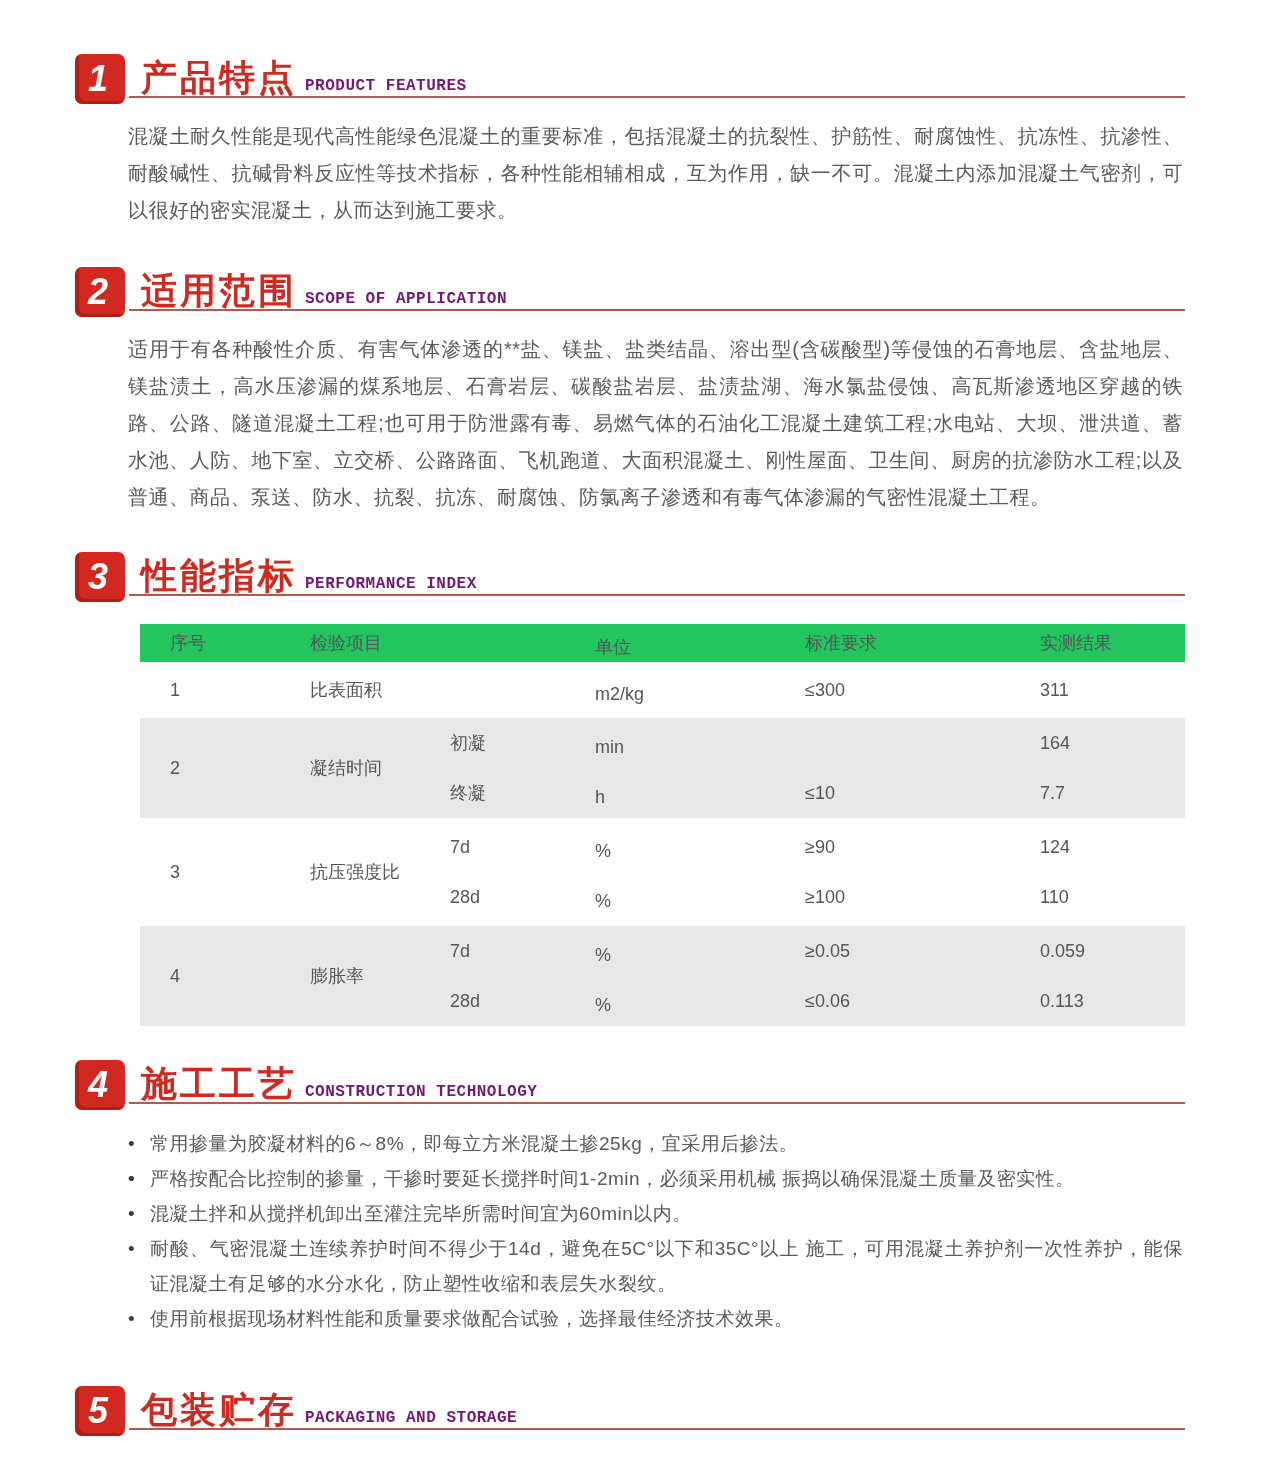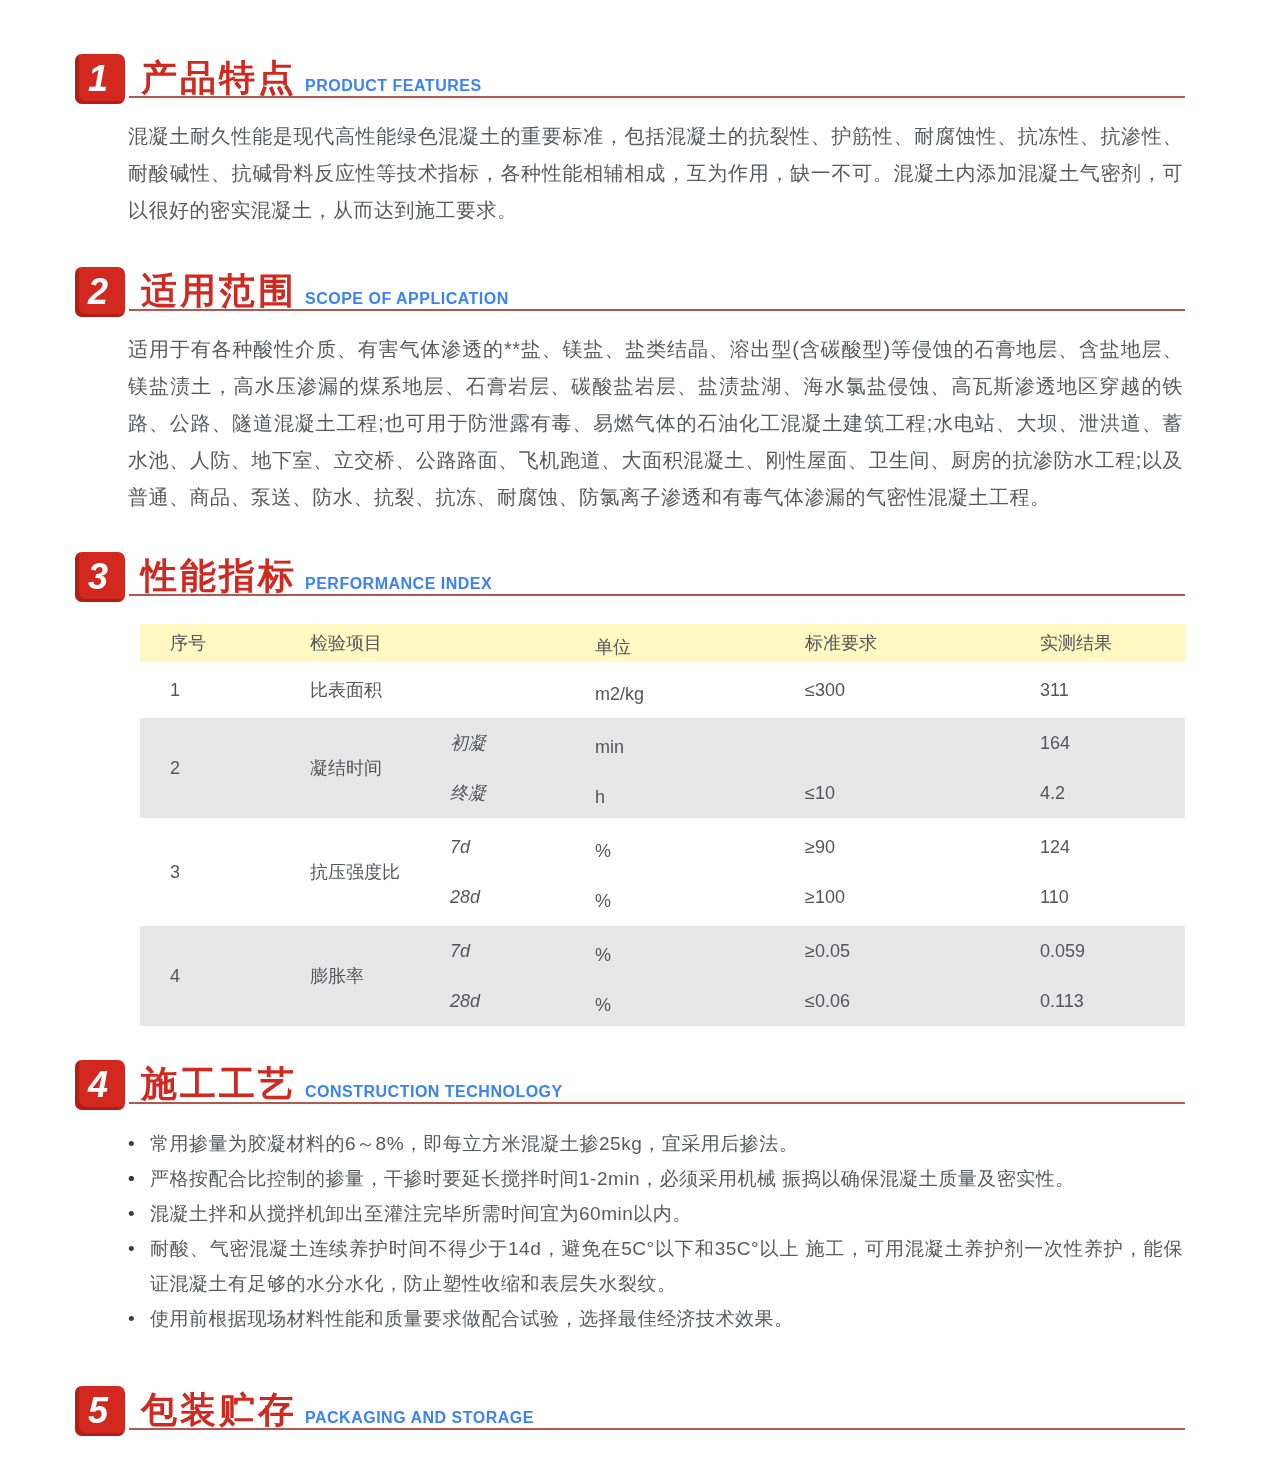--- a/index.html
+++ b/index.html
@@ -53,27 +53,28 @@
     color: #cf2920;
     font-size: 36px;
     font-weight: 700;
     letter-spacing: 3px;
     margin: 0 0 8px 16px;
     line-height: 1;
     white-space: nowrap;
     text-align: right;
   }
   .t-en {
-    color: #3b82f6;
+    color: #701a75;
     font-size: 16px;
     font-weight: 600;
     letter-spacing: 0.5px;
     margin: 0 0 10px 8px;
     line-height: 1;
     white-space: nowrap;
+    font-family: Liberation Mono, monospace;
   }
 
   
   .para {
     margin: 14px 97px 0 128px;  
     font-size: 20px;
     line-height: 37px;
     text-align: justify;
     color: #595a5c;
     letter-spacing: 0.5px;
@@ -103,28 +104,28 @@
 
   
   .ptable { margin: 22px 95px 0 140px; width: 1045px; }
   .tband {
     display: grid;
     grid-template-columns: 150px 140px 150px 210px 240px 1fr;
     margin-bottom: 4px;
     font-size: 18px;
     color: #55565a;
   }
-  .tband.thead { grid-template-rows: 38px; background: #fef9c3; font-size: 18px; }
+  .tband.thead { grid-template-rows: 38px; background: #22c55e; font-size: 18px; }
   .tband.rows1 { grid-template-rows: 48px; }
   .tband.rows2 { grid-template-rows: 50px 50px; }
   .tband.stripe { background: #e7e7e7; }
   .cell { display: flex; align-items: center; }
   .c1 { grid-column: 1; padding-left: 30px; }
   .c2 { grid-column: 2; padding-left: 20px; }
-  .c3 { grid-column: 3; padding-left: 20px; font-style: italic; }
+  .c3 { grid-column: 3; padding-left: 20px; }
   .c4 { grid-column: 4; padding-left: 15px; margin-top: 8px; }
   .c5 { grid-column: 5; padding-left: 15px; }
   .c6 { grid-column: 6; padding-left: 10px; text-align: right; }
   .r1 { grid-row: 1; }
   .r2 { grid-row: 2; }
   .spanall { grid-row: 1 / -1; }
 
   
   .mt-s1 { margin-top: 48px; }
   .mt-s2 { margin-top: 32px; }
@@ -186,21 +187,21 @@
 
   <div class="tband rows2 stripe">
     <div class="cell c1 spanall">2</div>
     <div class="cell c2 spanall">凝结时间</div>
     <div class="cell c3 r1">初凝</div>
     <div class="cell c4 r1">min</div>
     <div class="cell c6 r1">164</div>
     <div class="cell c3 r2">终凝</div>
     <div class="cell c4 r2">h</div>
     <div class="cell c5 r2">≤10</div>
-    <div class="cell c6 r2">4.2</div>
+    <div class="cell c6 r2">7.7</div>
   </div>
 
   <div class="tband rows2">
     <div class="cell c1 spanall">3</div>
     <div class="cell c2 spanall">抗压强度比</div>
     <div class="cell c3 r1">7d</div>
     <div class="cell c4 r1">%</div>
     <div class="cell c5 r1">≥90</div>
     <div class="cell c6 r1">124</div>
     <div class="cell c3 r2">28d</div>

